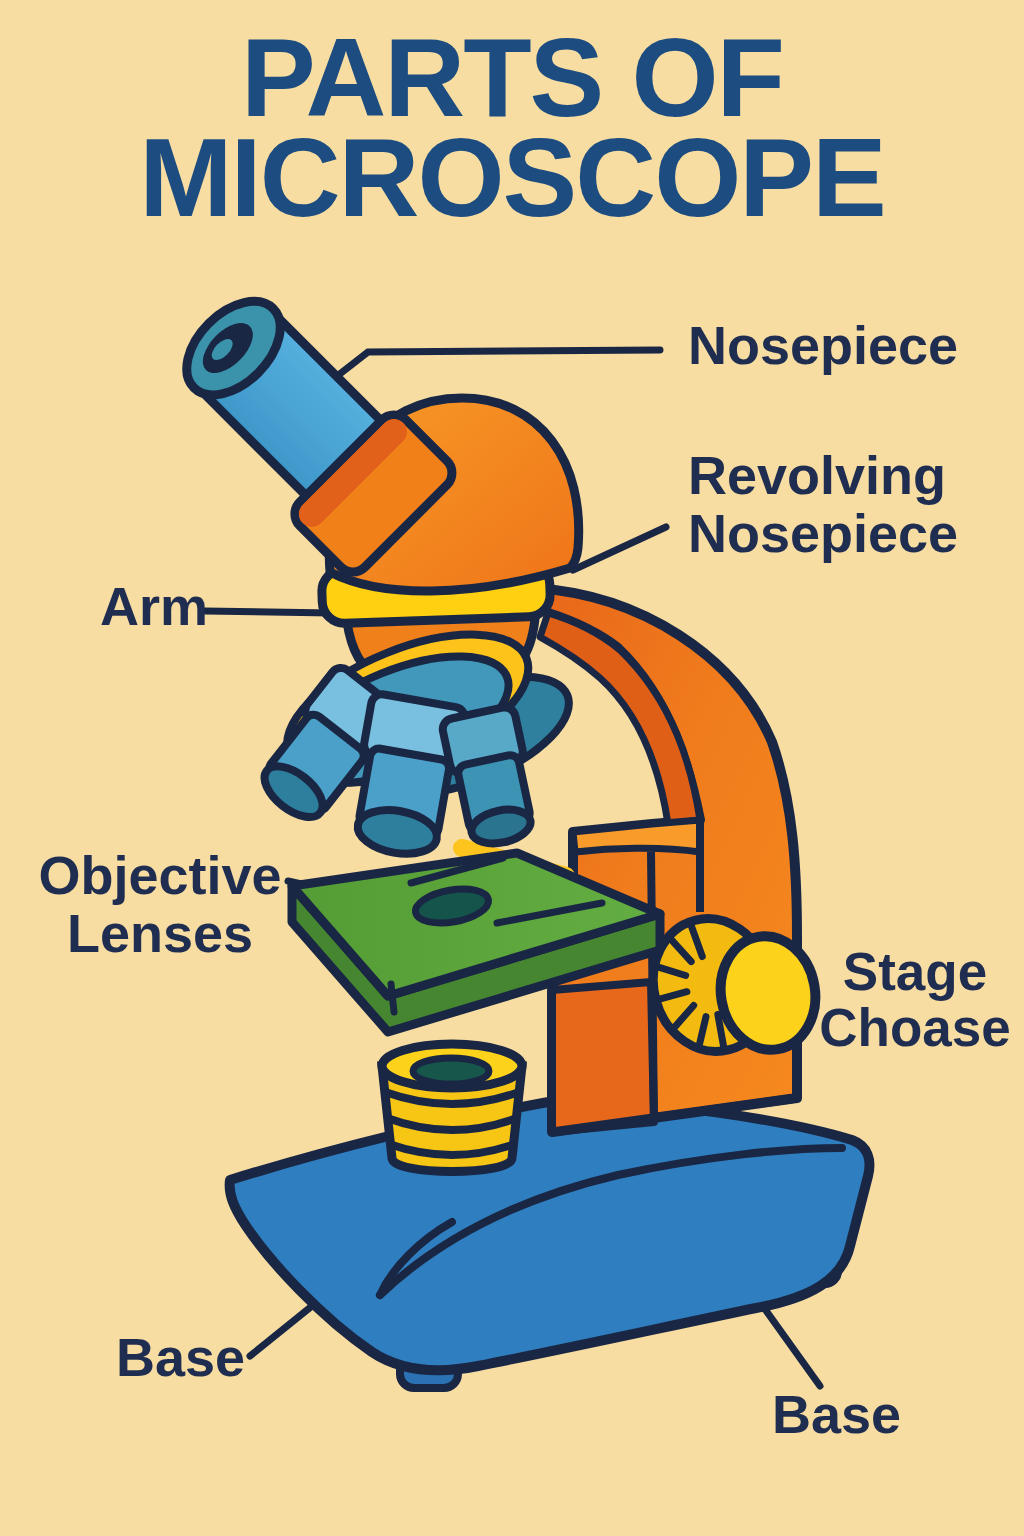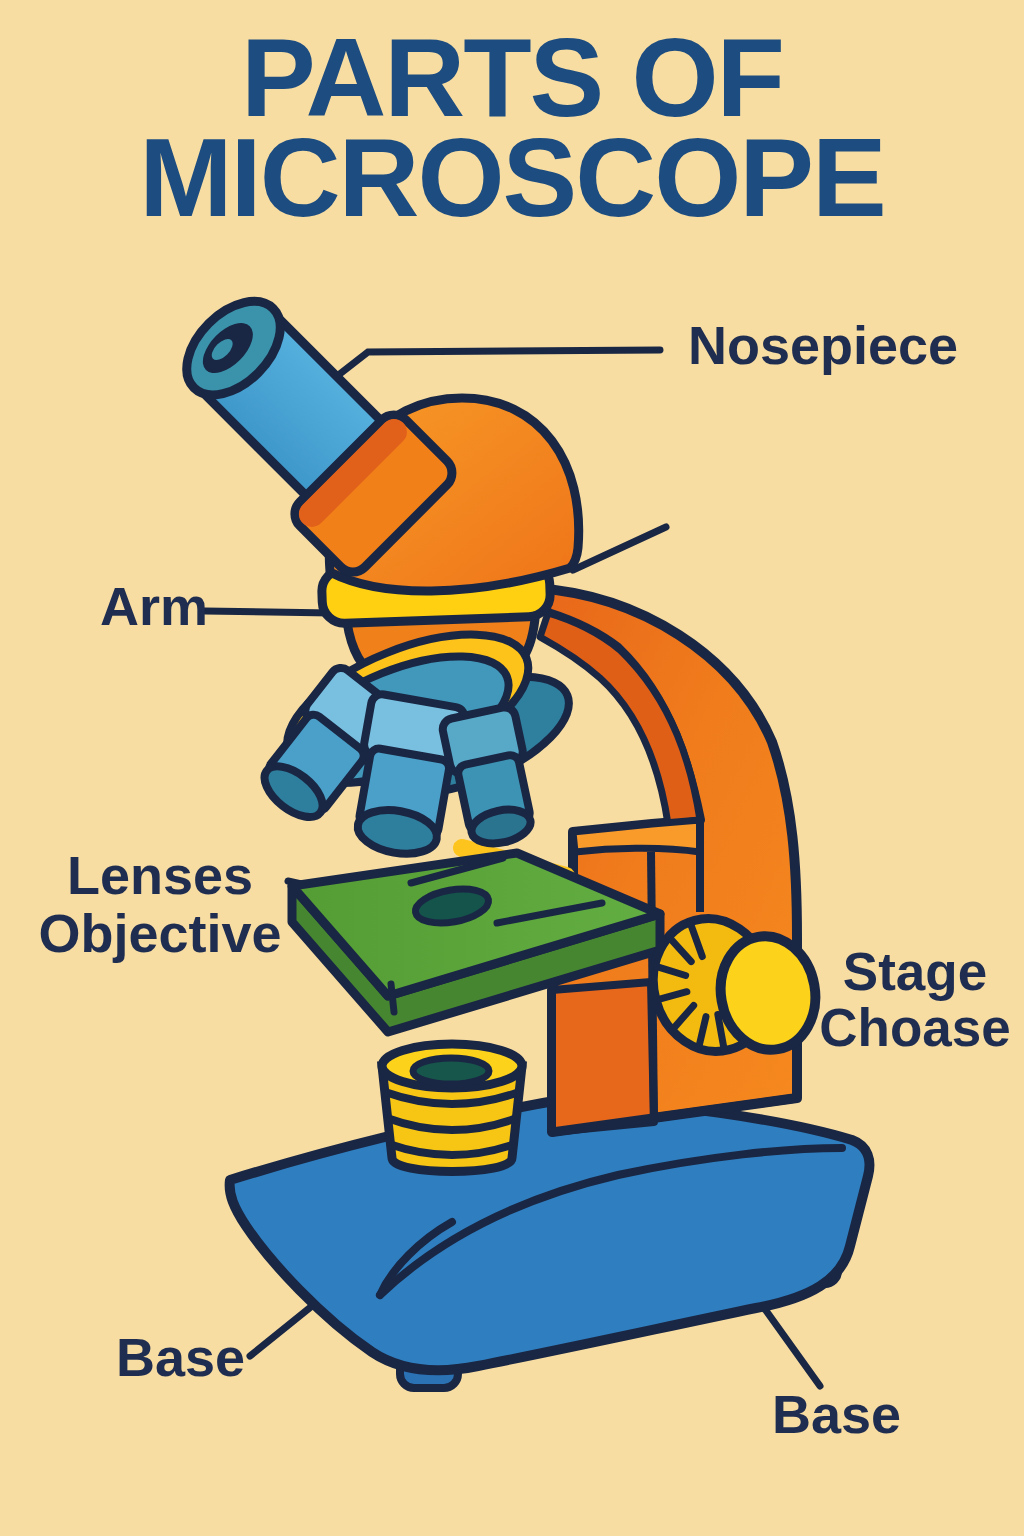--- a/index.html
+++ b/index.html
@@ -195,26 +195,30 @@
     </g>
   </svg>
 
   <div class="title">
     <div>PARTS OF</div>
     <div>MICROSCOPE</div>
   </div>
 
   <div class="part-label label-eyepiece">Nosepiece</div>
 
+  <div class="part-label label-nosepiece">
+    <div>Revolving</div>
+    <div>Nosepiece</div>
+  </div>
 
   <div class="part-label label-arm">Arm</div>
 
   <div class="part-label label-objective">
+    <div>Objective</div>
     <div>Lenses</div>
-    <div>Objective</div>
   </div>
 
   <div class="part-label label-choase">
     <div>Stage</div>
     <div>Choase</div>
   </div>
 
   <div class="part-label label-base-left">Base</div>
   <div class="part-label label-base-right">Base</div>
 

